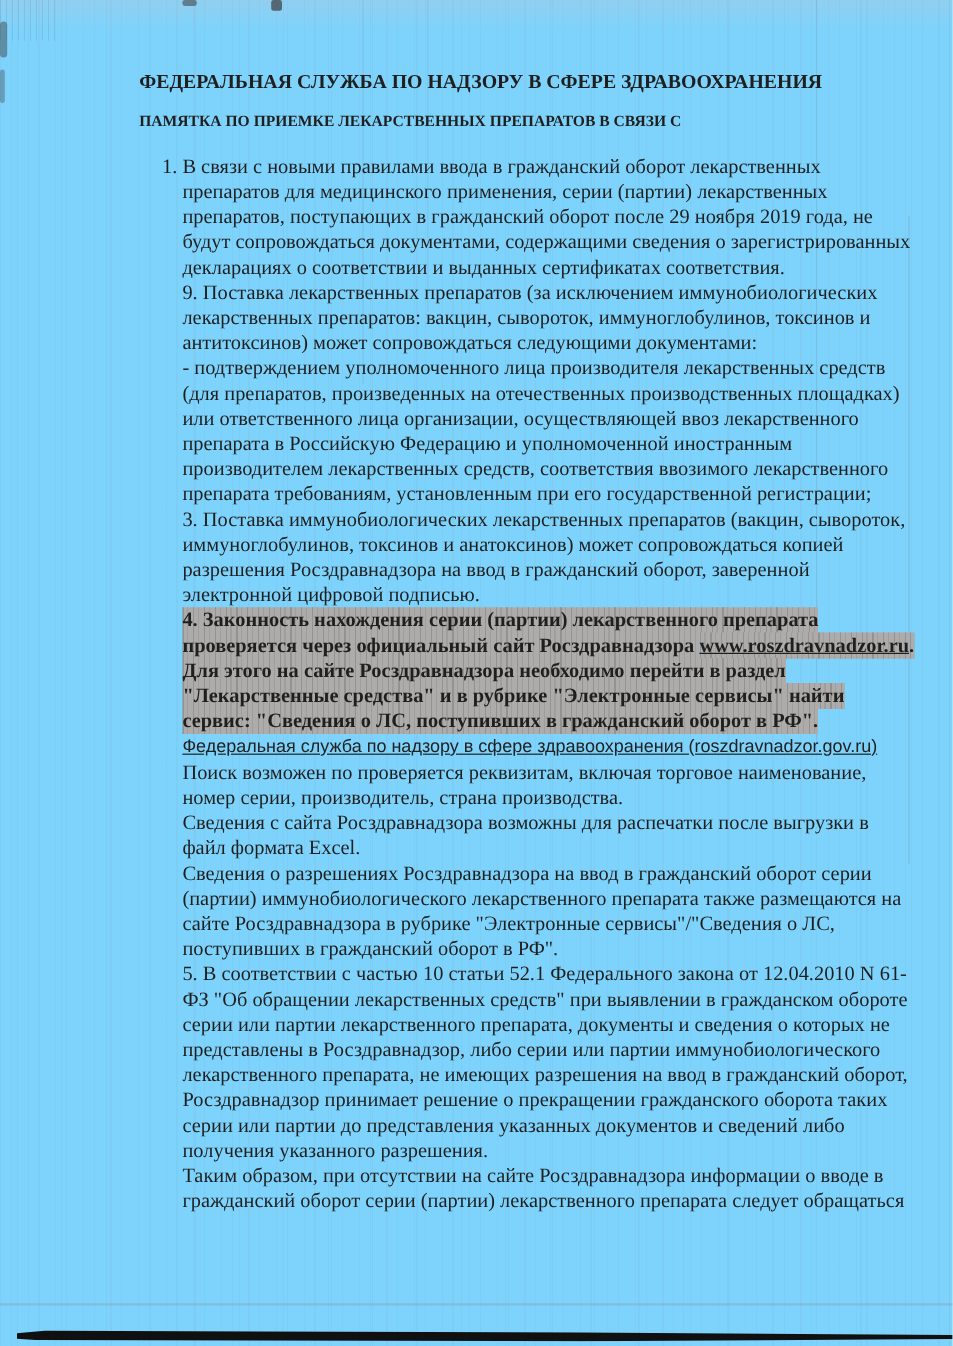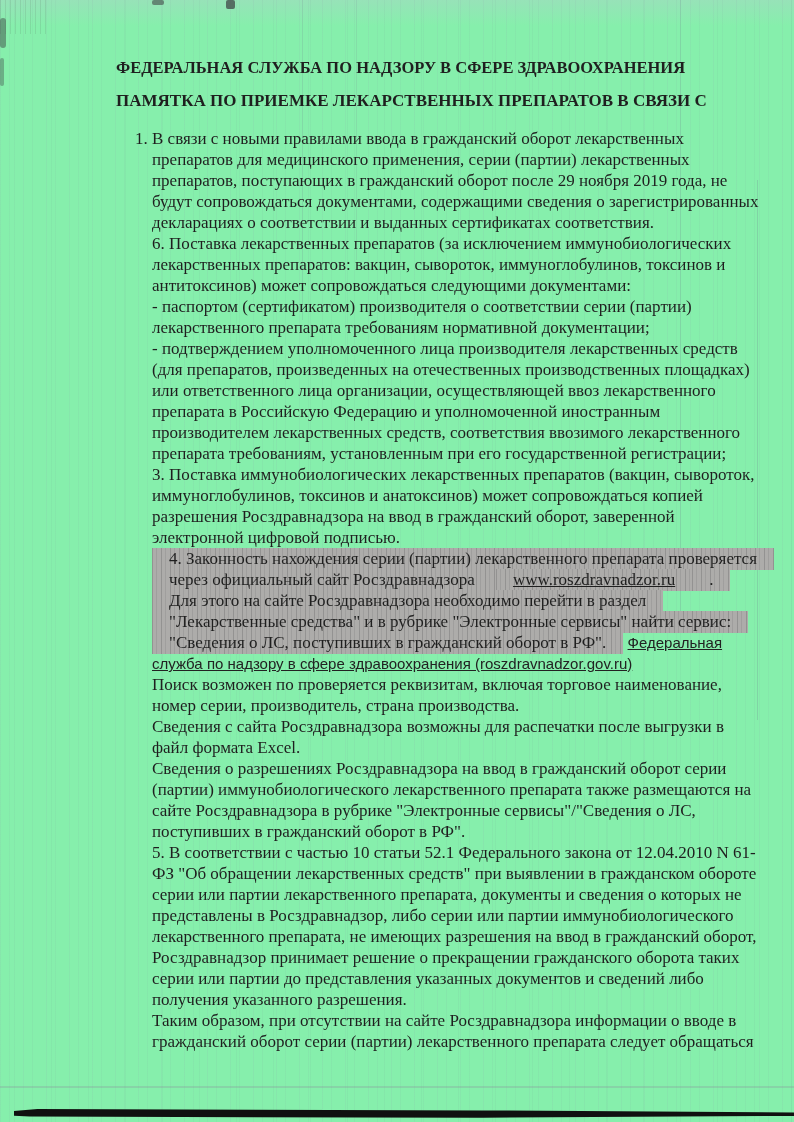--- a/index.html
+++ b/index.html
@@ -1,19 +1,19 @@
 <!DOCTYPE html>
 <html lang="ru"><head>
 <meta charset="utf-8">
 <style>
   html,body{margin:0;padding:0;background:#ffffff;}
   .page{
     position:relative;
     width:794px;height:1122px;
-    background:#86efac;
+    background:#7dd3fc;
     overflow:hidden;
     font-family:"Liberation Serif","DejaVu Serif",serif;
     color:#1f1f1f;
   }
   
   .streaks{
     position:absolute;inset:0;pointer-events:none;
     background:
       repeating-linear-gradient(90deg, rgba(140,150,170,0.10) 0 1px, transparent 1px 9px, rgba(120,130,150,0.07) 9px 10px, transparent 10px 23px),
       repeating-linear-gradient(90deg, transparent 0 14px, rgba(100,110,130,0.06) 14px 15px, transparent 15px 37px),
@@ -35,30 +35,30 @@
 
   .scan-hline{position:absolute;left:0;right:0;top:1086px;height:2px;background:rgba(140,146,155,0.30);pointer-events:none;}
   .bottom-bar{
     position:absolute;left:14px;right:0;top:1108px;height:11px;background:#101010;pointer-events:none;
     clip-path:polygon(0 28%,3% 8%,60% 22%,100% 40%,100% 72%,60% 88%,2% 78%,0 70%);
   }
 
   .content{position:absolute;left:116px;top:56px;width:652px;}
   .hdr{font-weight:bold;font-size:16.5px;line-height:23px;white-space:nowrap;}
   .title{margin-top:4px;}
-  .title-line{font-weight:bold;font-size:17px;line-height:35px;white-space:nowrap;}
+  .title-line{font-weight:bold;font-size:13px;line-height:35px;white-space:nowrap;}
   .body{margin-top:10px;margin-left:36px;width:612px;font-size:17px;line-height:21px;}
   .para{position:relative;margin:0;}
   .marker{position:absolute;left:-17px;top:0;}
   .run-normal{}
   .run-highlight,.run-highlight-url{
     background-color:#adacaa;
     background-image:repeating-linear-gradient(90deg, rgba(55,55,58,0.22) 0 1px, transparent 1px 4px, rgba(80,80,84,0.15) 4px 5px, transparent 5px 9px);
-    padding:1px 17px 2px;
-    -webkit-box-decoration-break:clone;box-decoration-break:clone;
+    padding:1px 0 2px;
+    -webkit-box-decoration-break:clone;box-decoration-break:clone;font-weight:bold;
   }
   .run-highlight-url{text-decoration:underline;}
   .run-link{
     font-family:"Liberation Sans","DejaVu Sans",sans-serif;
     font-size:15px;color:#222222;text-decoration:underline;cursor:pointer;
   }
 </style>
 </head>
 <body>
 
@@ -74,22 +74,21 @@
   <div class="speck sp-left2"></div>
   <div class="sp-tr"></div>
 
   <div class="content">
     <div class="hdr">ФЕДЕРАЛЬНАЯ СЛУЖБА ПО НАДЗОРУ В СФЕРЕ ЗДРАВООХРАНЕНИЯ</div>
     <div class="title">
       <div class="title-line">ПАМЯТКА ПО ПРИЕМКЕ ЛЕКАРСТВЕННЫХ ПРЕПАРАТОВ В СВЯЗИ С</div>
     </div>
     <div class="body">
         <div class="para"><span class="marker">1.</span><span class="run-normal">В связи с новыми правилами ввода в гражданский оборот лекарственных препаратов для медицинского применения, серии (партии) лекарственных препаратов, поступающих в гражданский оборот после 29 ноября 2019 года, не будут сопровождаться документами, содержащими сведения о зарегистрированных декларациях о соответствии и выданных сертификатах соответствия.</span></div>
-        <div class="para"><span class="run-normal">6. Поставка лекарственных препаратов (за исключением иммунобиологических лекарственных препаратов: вакцин, сывороток, иммуноглобулинов, токсинов и антитоксинов) может сопровождаться следующими документами:</span></div>
-        <div class="para"><span class="run-normal">- паспортом (сертификатом) производителя о соответствии серии (партии) лекарственного препарата требованиям нормативной документации;</span></div>
+        <div class="para"><span class="run-normal">9. Поставка лекарственных препаратов (за исключением иммунобиологических лекарственных препаратов: вакцин, сывороток, иммуноглобулинов, токсинов и антитоксинов) может сопровождаться следующими документами:</span></div>
         <div class="para"><span class="run-normal">- подтверждением уполномоченного лица производителя лекарственных средств (для препаратов, произведенных на отечественных производственных площадках) или ответственного лица организации, осуществляющей ввоз лекарственного препарата в Российскую Федерацию и уполномоченной иностранным производителем лекарственных средств, соответствия ввозимого лекарственного препарата требованиям, установленным при его государственной регистрации;</span></div>
         <div class="para"><span class="run-normal">3. Поставка иммунобиологических лекарственных препаратов (вакцин, сывороток, иммуноглобулинов, токсинов и анатоксинов) может сопровождаться копией разрешения Росздравнадзора на ввод в гражданский оборот, заверенной электронной цифровой подписью.</span></div>
         <div class="para"><span class="run-highlight">4. Законность нахождения серии (партии) лекарственного препарата проверяется через официальный сайт Росздравнадзора </span><span class="run-highlight-url">www.roszdravnadzor.ru</span><span class="run-highlight">.</span></div>
         <div class="para"><span class="run-highlight">Для этого на сайте Росздравнадзора необходимо перейти в раздел "Лекарственные средства" и в рубрике "Электронные сервисы" найти сервис: "Сведения о ЛС, поступивших в гражданский оборот в РФ".</span><span class="run-normal"> </span><span class="run-link">Федеральная служба по надзору в сфере здравоохранения (roszdravnadzor.gov.ru)</span></div>
         <div class="para"><span class="run-normal">Поиск возможен по проверяется реквизитам, включая торговое наименование, номер серии, производитель, страна производства.</span></div>
         <div class="para"><span class="run-normal">Сведения с сайта Росздравнадзора возможны для распечатки после выгрузки в файл формата Excel.</span></div>
         <div class="para"><span class="run-normal">Сведения о разрешениях Росздравнадзора на ввод в гражданский оборот серии (партии) иммунобиологического лекарственного препарата также размещаются на сайте Росздравнадзора в рубрике "Электронные сервисы"/"Сведения о ЛС, поступивших в гражданский оборот в РФ".</span></div>
         <div class="para"><span class="run-normal">5. В соответствии с частью 10 статьи 52.1 Федерального закона от 12.04.2010 N 61-ФЗ "Об обращении лекарственных средств" при выявлении в гражданском обороте серии или партии лекарственного препарата, документы и сведения о которых не представлены в Росздравнадзор, либо серии или партии иммунобиологического лекарственного препарата, не имеющих разрешения на ввод в гражданский оборот, Росздравнадзор принимает решение о прекращении гражданского оборота таких серии или партии до представления указанных документов и сведений либо получения указанного разрешения.</span></div>
         <div class="para"><span class="run-normal">Таким образом, при отсутствии на сайте Росздравнадзора информации о вводе в гражданский оборот серии (партии) лекарственного препарата следует обращаться</span></div>
       </div>

